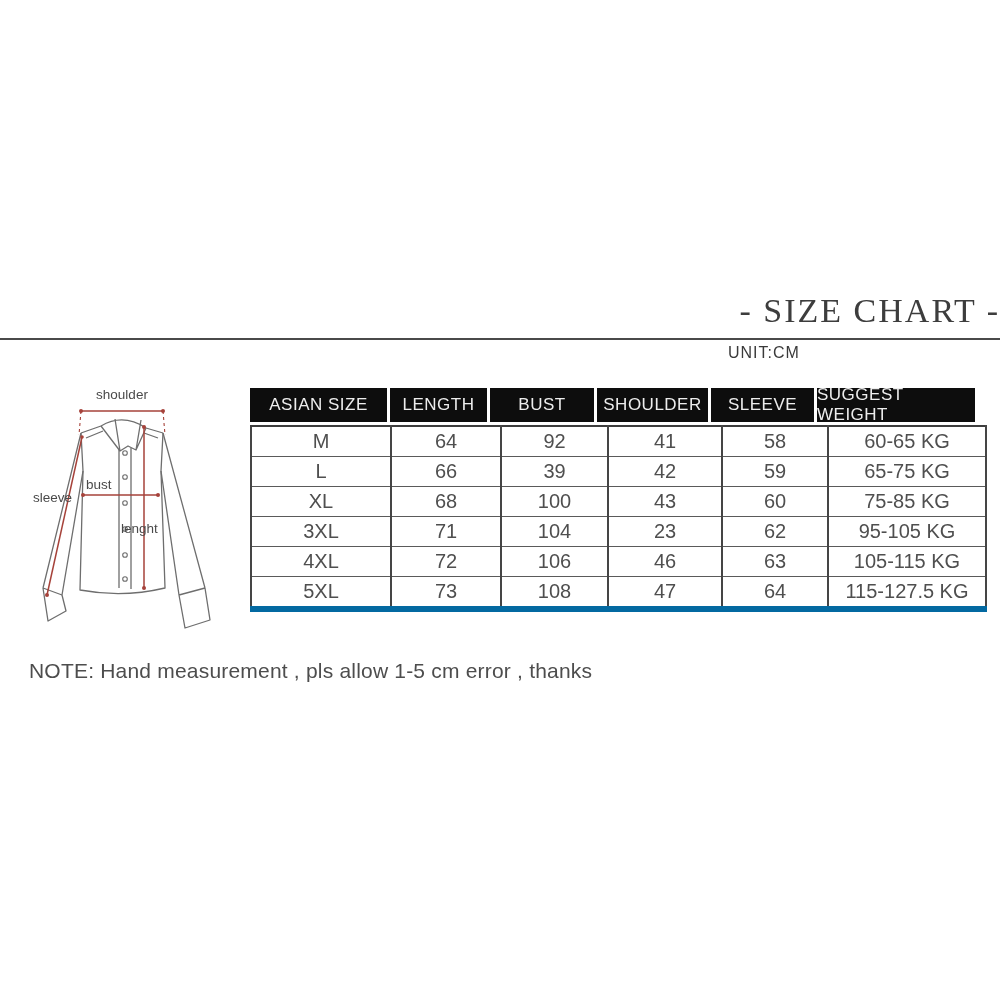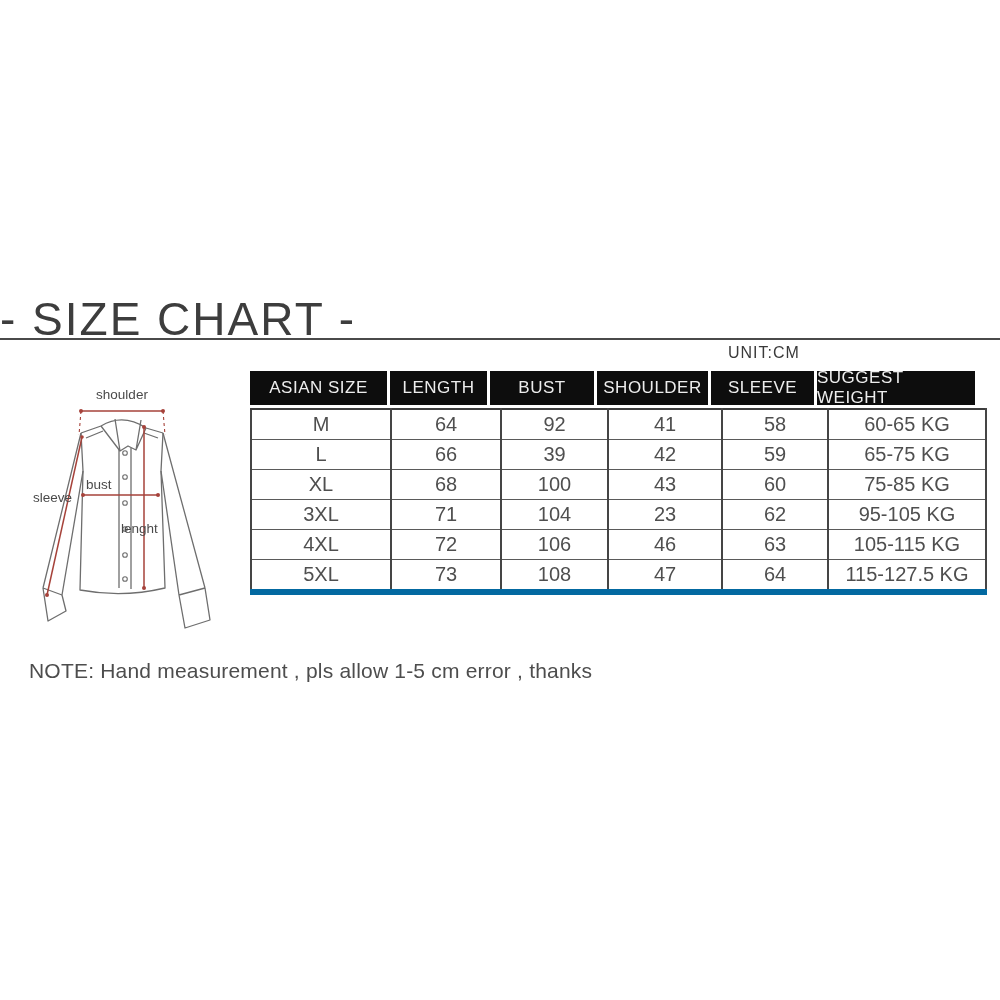--- a/index.html
+++ b/index.html
@@ -2,34 +2,34 @@
 <html><head>
 <meta charset="utf-8">
 <style>
   html,body { margin:0; padding:0; background:#fff; }
   .canvas {
     position:relative; width:1000px; height:1000px; background:#ffffff;
     font-family:"Liberation Sans", sans-serif; overflow:hidden;
   }
   .title {
     position:absolute; top:292px; left:0; width:100%;
-    text-align:left; font-size:46px; font-weight:300;
-    letter-spacing:2px; color:#3d3d3d;
+    text-align:right; font-size:34px; font-weight:300;
+    letter-spacing:2px; color:#3d3d3d;font-family:Liberation Serif, serif;
   }
   .rule {
     position:absolute; top:338px; left:0; width:100%; height:2px;
     background:#4a4a4a;
   }
   .unit {
     position:absolute; top:344px; left:728px;
     font-size:16px; color:#3a3a3a; letter-spacing:1px; font-weight:300;
   }
   
   .table-wrap { position:absolute; left:250px; top:371px; width:735px; }
-  .thead { display:flex; height:34px; }
+  .thead { display:flex; height:34px;margin-top:17px; }
   .th {
     box-sizing:border-box; background:#0d0d0d; color:#ededed;
     display:flex; align-items:center; justify-content:center;
     font-size:17px; letter-spacing:0.5px; font-weight:300;
   }
   .th:not(:last-child){ border-right:3px solid #ffffff; }
   .c0{width:140px}.c1{width:100px}.c2{width:107px}.c3{width:114px}.c4{width:106px}.c5{width:158px}
   table.body {
     margin-top:3px; width:735px; border-collapse:collapse; table-layout:fixed;
   }

